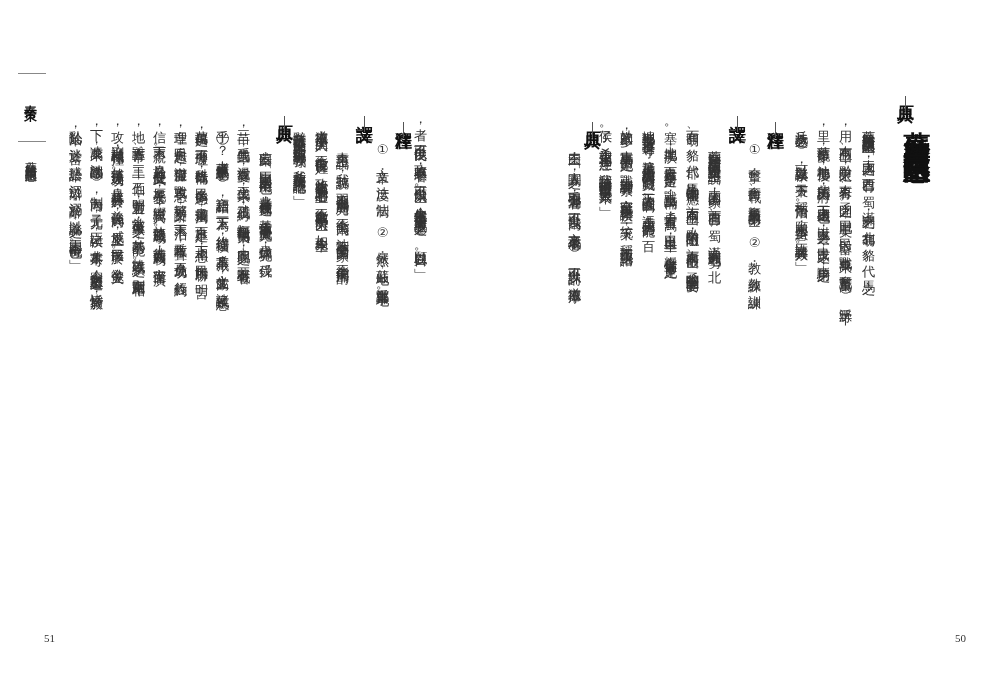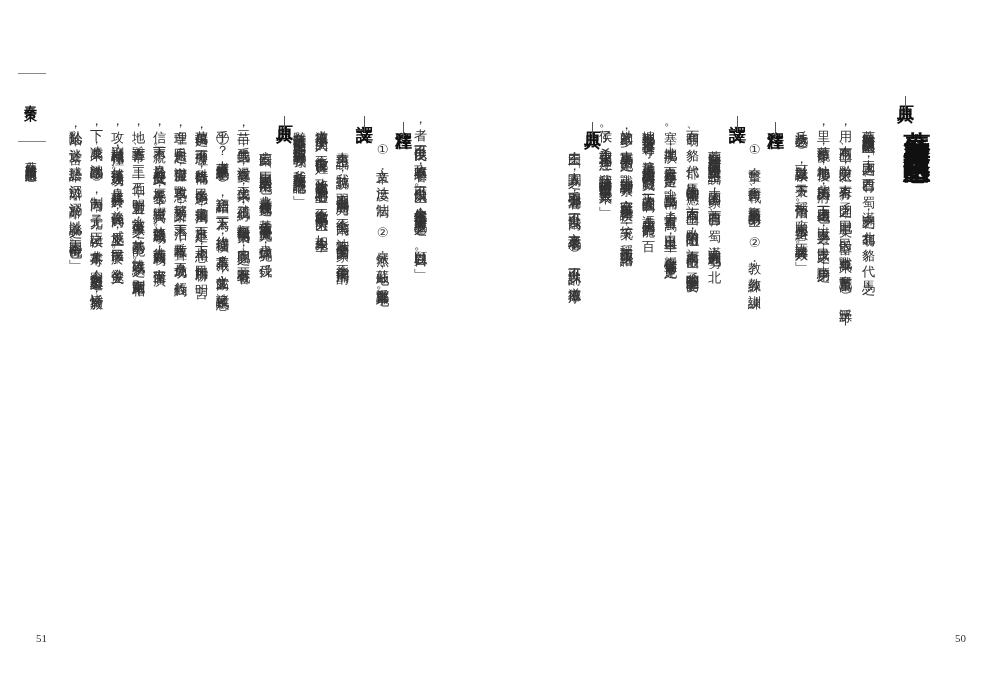--- a/index.html
+++ b/index.html
@@ -68,14 +68,14 @@
   <div class="vcol orig" style="left:237px; top:120px;">三苗，禹伐共工，湯伐有夏，文王伐崇，武王伐紂，齊桓任戰而伯天下。由此觀之，惡有不戰者</div>
   <div class="vcol orig" style="left:216px; top:120px;">乎①？古者使車轂擊馳②，言語相結，天下為一；約從連橫，兵革不藏；文士並飭，諸侯亂惑；</div>
   <div class="vcol orig" style="left:195px; top:120px;">萬端俱起，不可勝理；科條既備，民多偽態；書策稠濁，百姓不足；上下相愁，民無所聊；明言</div>
   <div class="vcol orig" style="left:174px; top:120px;">章理，兵甲愈起；辯言偉服，戰攻不息；繁稱文辭，天下不治；舌敝耳聾，不見成功；行義約</div>
   <div class="vcol orig" style="left:153px; top:120px;">信，天下不親。於是乃廢文任武，厚養死士，綴甲厲兵，效勝於戰場。夫徒處而致利，安坐而廣</div>
   <div class="vcol orig" style="left:132px; top:120px;">地，雖古五帝、三王、五伯，明主賢君，常欲坐而致之，其勢不能，故以戰續之。寬則兩軍相</div>
   <div class="vcol orig" style="left:111px; top:120px;">攻，迫則杖戟相撞，然後可建大功。是故兵勝於外，義強於內，威立於上，民服於下。今欲並天</div>
   <div class="vcol orig" style="left:90px; top:120px;">下，凌萬乘，詘敵國③，制海內，子元元，臣諸侯，非兵不可！今之嗣主忽於至道，皆惛於教，</div>
   <div class="vcol orig" style="left:69px; top:120px;">亂於治，迷於言，惑於語，沉於辯，溺於辭，以此論之，王固不能行也。」</div>
 
-  <div class="pagenum" style="left:36px;">51</div>
+  <div class="pagenum" style="left:44px;">51</div>
 </div>
 
 </body></html>

